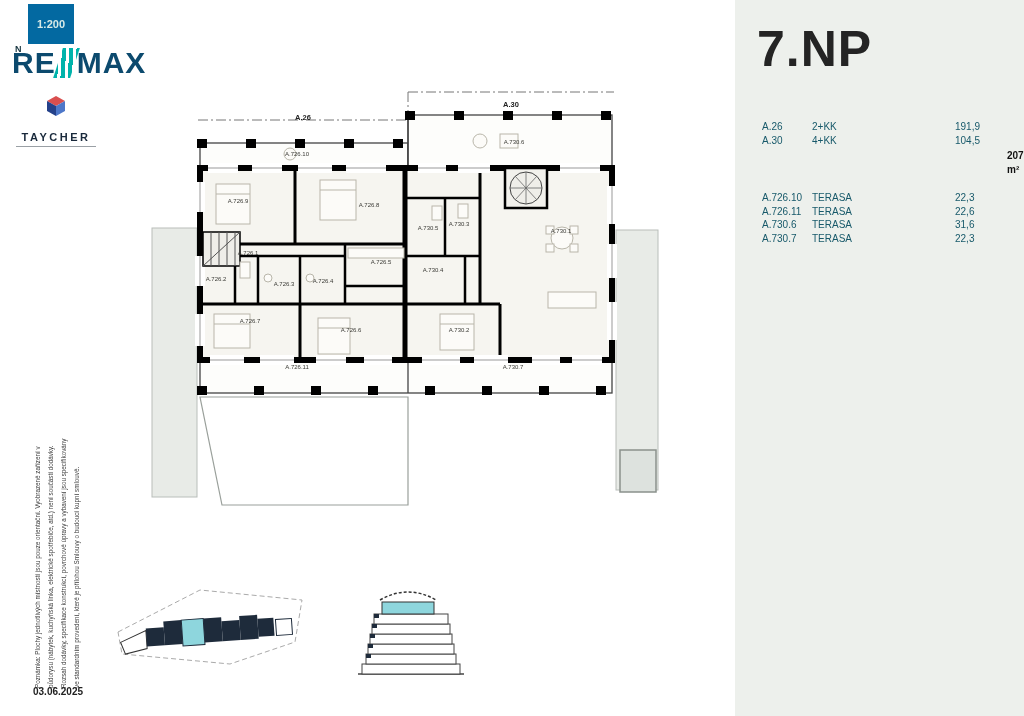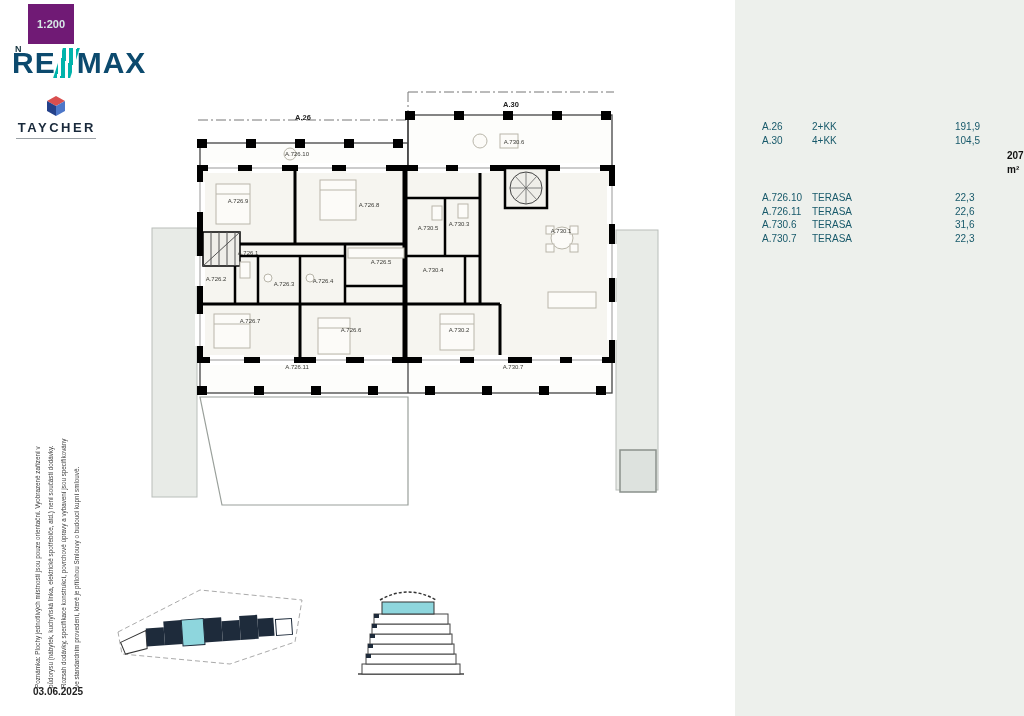--- a/index.html
+++ b/index.html
@@ -2,31 +2,31 @@
 <html><head>
 <meta charset="utf-8">
 <style>
   html,body{margin:0;padding:0;}
   body{
     width:1024px;height:716px;position:relative;overflow:hidden;
     background:#ffffff;font-family:"Liberation Sans",sans-serif;
   }
   
   .scale-badge{position:absolute;left:28px;top:4px;width:46px;height:40px;
-    background:#701a75;color:#d7eae7;font-size:11px;font-weight:bold;
+    background:#0369a1;color:#d7eae7;font-size:11px;font-weight:bold;
     display:flex;align-items:center;justify-content:center;}
   .north{position:absolute;left:15px;top:44px;font-size:9px;font-weight:bold;color:#16343f;}
   .remax{position:absolute;left:12px;top:46px;display:flex;align-items:center;
     color:#0c4a6e;font-weight:800;font-size:30px;letter-spacing:1px;}
   .remax-slash{width:17px;height:30px;margin:0 2px;
     background:repeating-linear-gradient(75deg,#00b3ab 0 4px,#ffffff 4px 7px);
     transform:skewX(-18deg);}
   .taycher{position:absolute;left:16px;top:94px;width:80px;text-align:center;}
   .taycher .cube{display:block;margin:0 auto;}
-  .taycher .tname{font-size:13px;font-weight:bold;letter-spacing:2.5px;color:#19293b;margin-top:2px;text-align:right;}
+  .taycher .tname{font-size:11px;font-weight:bold;letter-spacing:2.5px;color:#19293b;margin-top:13px;}
   .taycher .tline{border-top:1px solid #9aa0a5;margin-top:3px;height:2px;}
   
   .note{position:absolute;left:33px;top:352px;height:336px;display:flex;flex-direction:row;gap:3px;}
   .note div{writing-mode:vertical-rl;transform:rotate(180deg);height:100%;
     font-size:6.3px;color:#3c3c3c;line-height:10px;white-space:nowrap;}
   .date{position:absolute;left:33px;top:686px;font-size:10px;font-weight:bold;color:#222;}
   
   .plan{position:absolute;left:140px;top:86px;}
   .plan-label{position:absolute;transform:translate(-50%,-50%);font-size:6px;
     color:#3a3a35;white-space:nowrap;}
@@ -265,20 +265,21 @@
     <span class="plan-label" style="left:293px;top:184px;">A.730.4</span>
     <span class="plan-label" style="left:110px;top:235px;">A.726.7</span>
     <span class="plan-label" style="left:211px;top:244px;">A.726.6</span>
     <span class="plan-label" style="left:319px;top:244px;">A.730.2</span>
     <span class="plan-label" style="left:157px;top:281px;">A.726.11</span>
     <span class="plan-label" style="left:373px;top:281px;">A.730.7</span>
   </div>
 </div>
 
 <div class="panel">
+  <div class="panel-title">7.NP</div>
 
   <div class="panel-table">
 
     <div class="units">
       <div class="trow">
         <span>A.26</span>
         <span>2+KK</span>
         <span>191,9</span>
       </div>
       <div class="trow">

